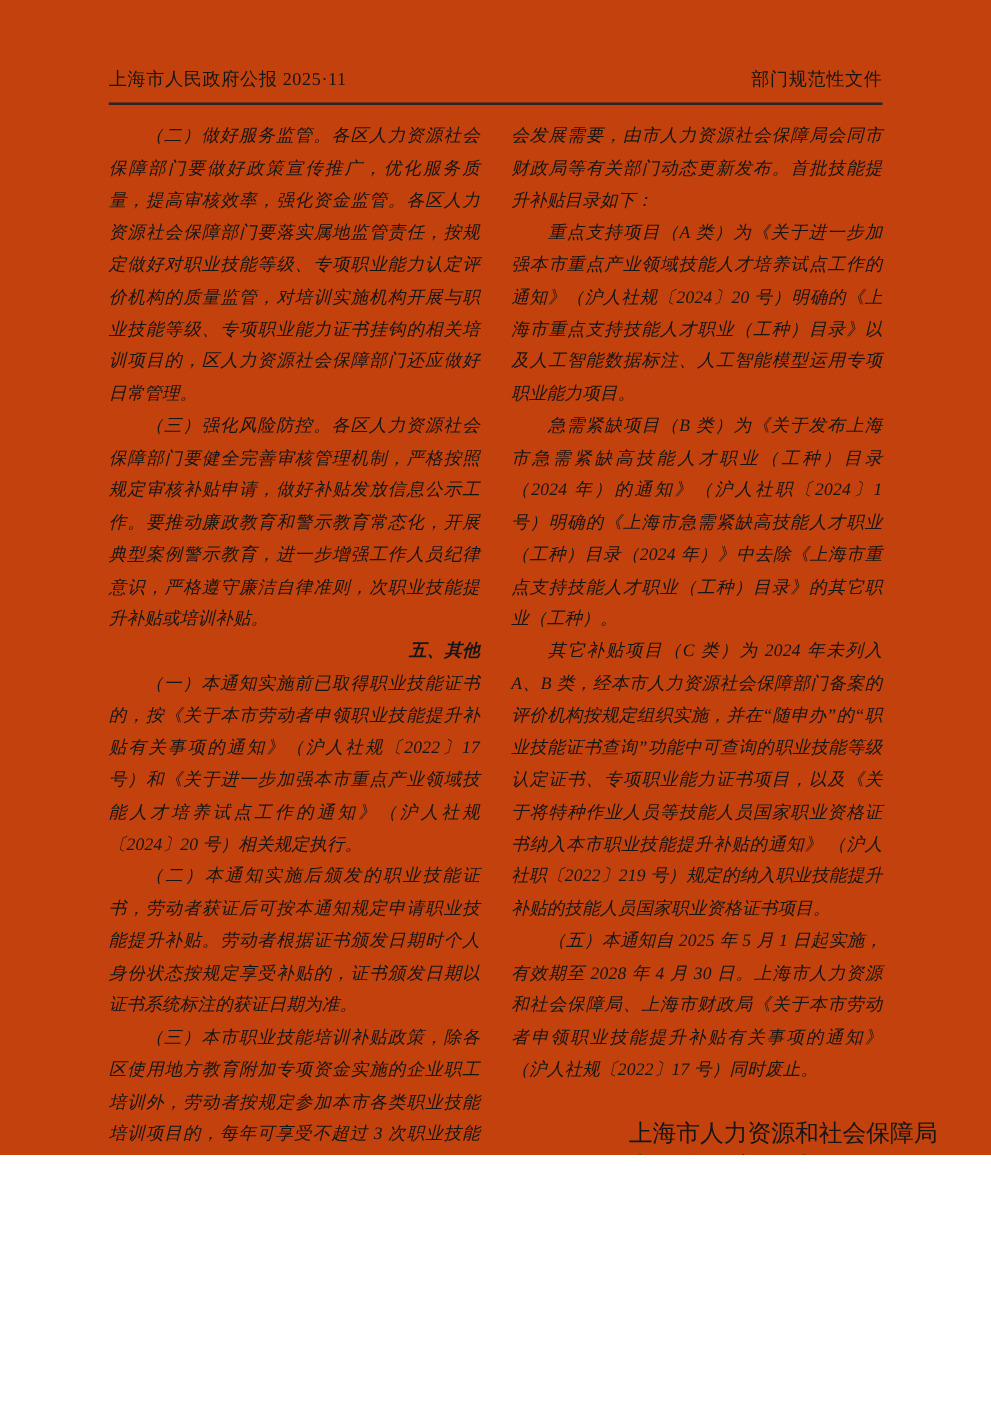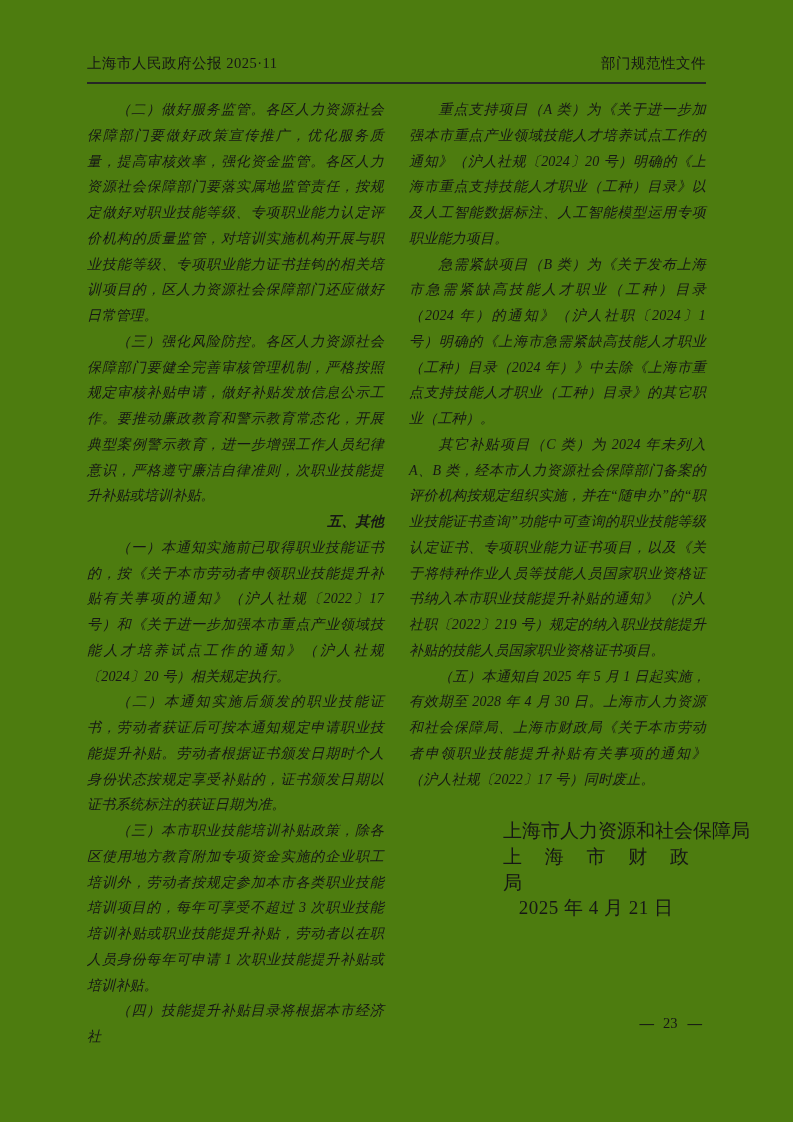--- a/index.html
+++ b/index.html
@@ -3,22 +3,22 @@
 <meta charset="utf-8">
 <style>
   html, body {
     margin: 0;
     padding: 0;
     background: #ffffff;
   }
   .page {
     position: relative;
     width: 793px;
-    height: 1122px;
-    background: #4d7c0f;
+    height: 924px;
+    background: #c2410c;
     font-family: "Liberation Serif", "DejaVu Serif", serif;
     color: #161616;
     overflow: hidden;
   }
   .header {
     position: absolute;
     top: 54px;
     left: 87px;
     right: 87px;
     display: flex;
@@ -110,20 +110,21 @@
       <p class="para"><span>（二）</span><span class="kai">做好服务监管。</span><span>各区人力资源社会保障部门要做好政策宣传推广，优化服务质量，提高审核效率，强化资金监管。各区人力资源社会保障部门要落实属地监管责任，按规定做好对职业技能等级、专项职业能力认定评价机构的质量监管，对培训实施机构开展与职业技能等级、专项职业能力证书挂钩的相关培训项目的，区人力资源社会保障部门还应做好日常管理。</span></p>
       <p class="para"><span>（三）</span><span class="kai">强化风险防控。</span><span>各区人力资源社会保障部门要健全完善审核管理机制，严格按照规定审核补贴申请，做好补贴发放信息公示工作。要推动廉政教育和警示教育常态化，开展典型案例警示教育，进一步增强工作人员纪律意识，严格遵守廉洁自律准则，次职业技能提升补贴或培训补贴。</span></p>
       <p class="para heading">五、其他</p>
       <p class="para">（一）本通知实施前已取得职业技能证书的，按《关于本市劳动者申领职业技能提升补贴有关事项的通知》（沪人社规〔2022〕17 号）和《关于进一步加强本市重点产业领域技能人才培养试点工作的通知》（沪人社规〔2024〕20 号）相关规定执行。</p>
       <p class="para">（二）本通知实施后颁发的职业技能证书，劳动者获证后可按本通知规定申请职业技能提升补贴。劳动者根据证书颁发日期时个人身份状态按规定享受补贴的，证书颁发日期以证书系统标注的获证日期为准。</p>
       <p class="para">（三）本市职业技能培训补贴政策，除各区使用地方教育附加专项资金实施的企业职工培训外，劳动者按规定参加本市各类职业技能培训项目的，每年可享受不超过 3 次职业技能培训补贴或职业技能提升补贴，劳动者以在职人员身份每年可申请 1 次职业技能提升补贴或培训补贴。</p>
       <p class="para">（四）技能提升补贴目录将根据本市经济社</p>
     </div>
 
     <div class="col">
+      <p class="para no-indent">会发展需要，由市人力资源社会保障局会同市财政局等有关部门动态更新发布。首批技能提升补贴目录如下：</p>
       <p class="para">重点支持项目（A 类）为《关于进一步加强本市重点产业领域技能人才培养试点工作的通知》（沪人社规〔2024〕20 号）明确的《上海市重点支持技能人才职业（工种）目录》以及人工智能数据标注、人工智能模型运用专项职业能力项目。</p>
       <p class="para">急需紧缺项目（B 类）为《关于发布上海市急需紧缺高技能人才职业（工种）目录（2024 年）的通知》（沪人社职〔2024〕1 号）明确的《上海市急需紧缺高技能人才职业（工种）目录（2024 年）》中去除《上海市重点支持技能人才职业（工种）目录》的其它职业（工种）。</p>
       <p class="para">其它补贴项目（C 类）为 2024 年未列入 A、B 类，经本市人力资源社会保障部门备案的评价机构按规定组织实施，并在“随申办”的“职业技能证书查询”功能中可查询的职业技能等级认定证书、专项职业能力证书项目，以及《关于将特种作业人员等技能人员国家职业资格证书纳入本市职业技能提升补贴的通知》 （沪人社职〔2022〕219 号）规定的纳入职业技能提升补贴的技能人员国家职业资格证书项目。</p>
       <p class="para">（五）本通知自 2025 年 5 月 1 日起实施，有效期至 2028 年 4 月 30 日。上海市人力资源和社会保障局、上海市财政局《关于本市劳动者申领职业技能提升补贴有关事项的通知》（沪人社规〔2022〕17 号）同时废止。</p>
 
       <div class="closing">
         <div class="sig-block">
           <p class="sig">上海市人力资源和社会保障局</p>
           <p class="sig spread">上　海　市　财　政　局</p>
           <p class="sig date">2025 年 4 月 21 日</p>

